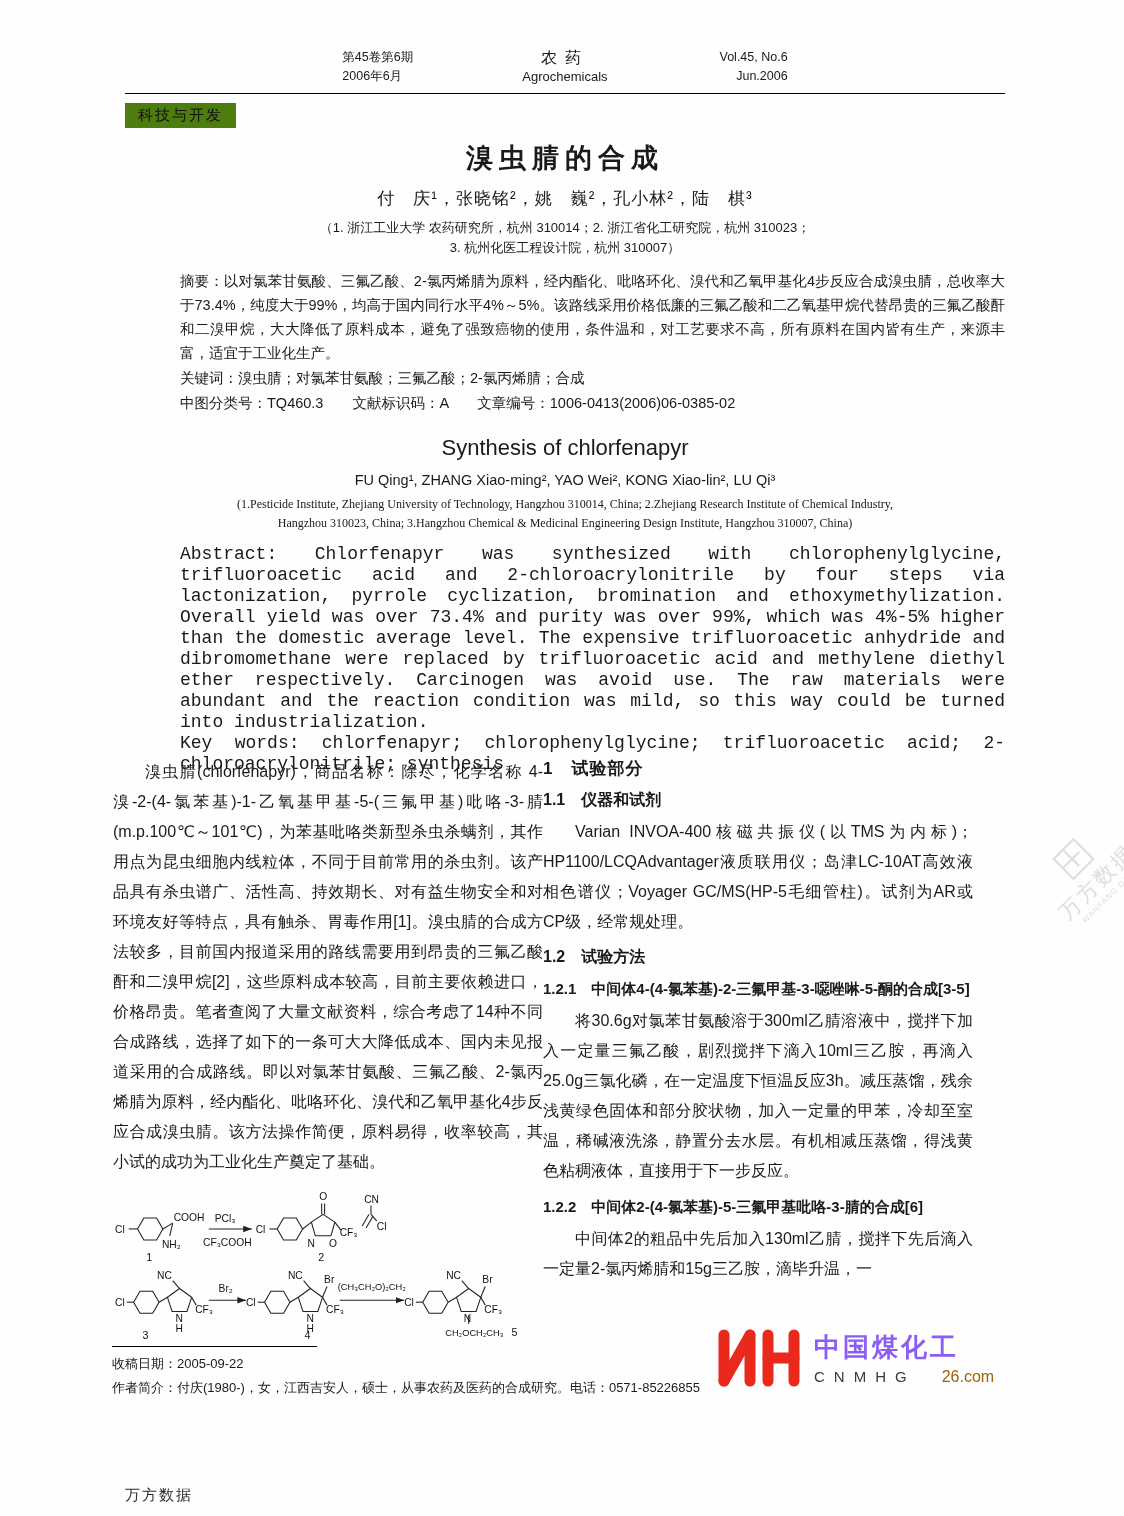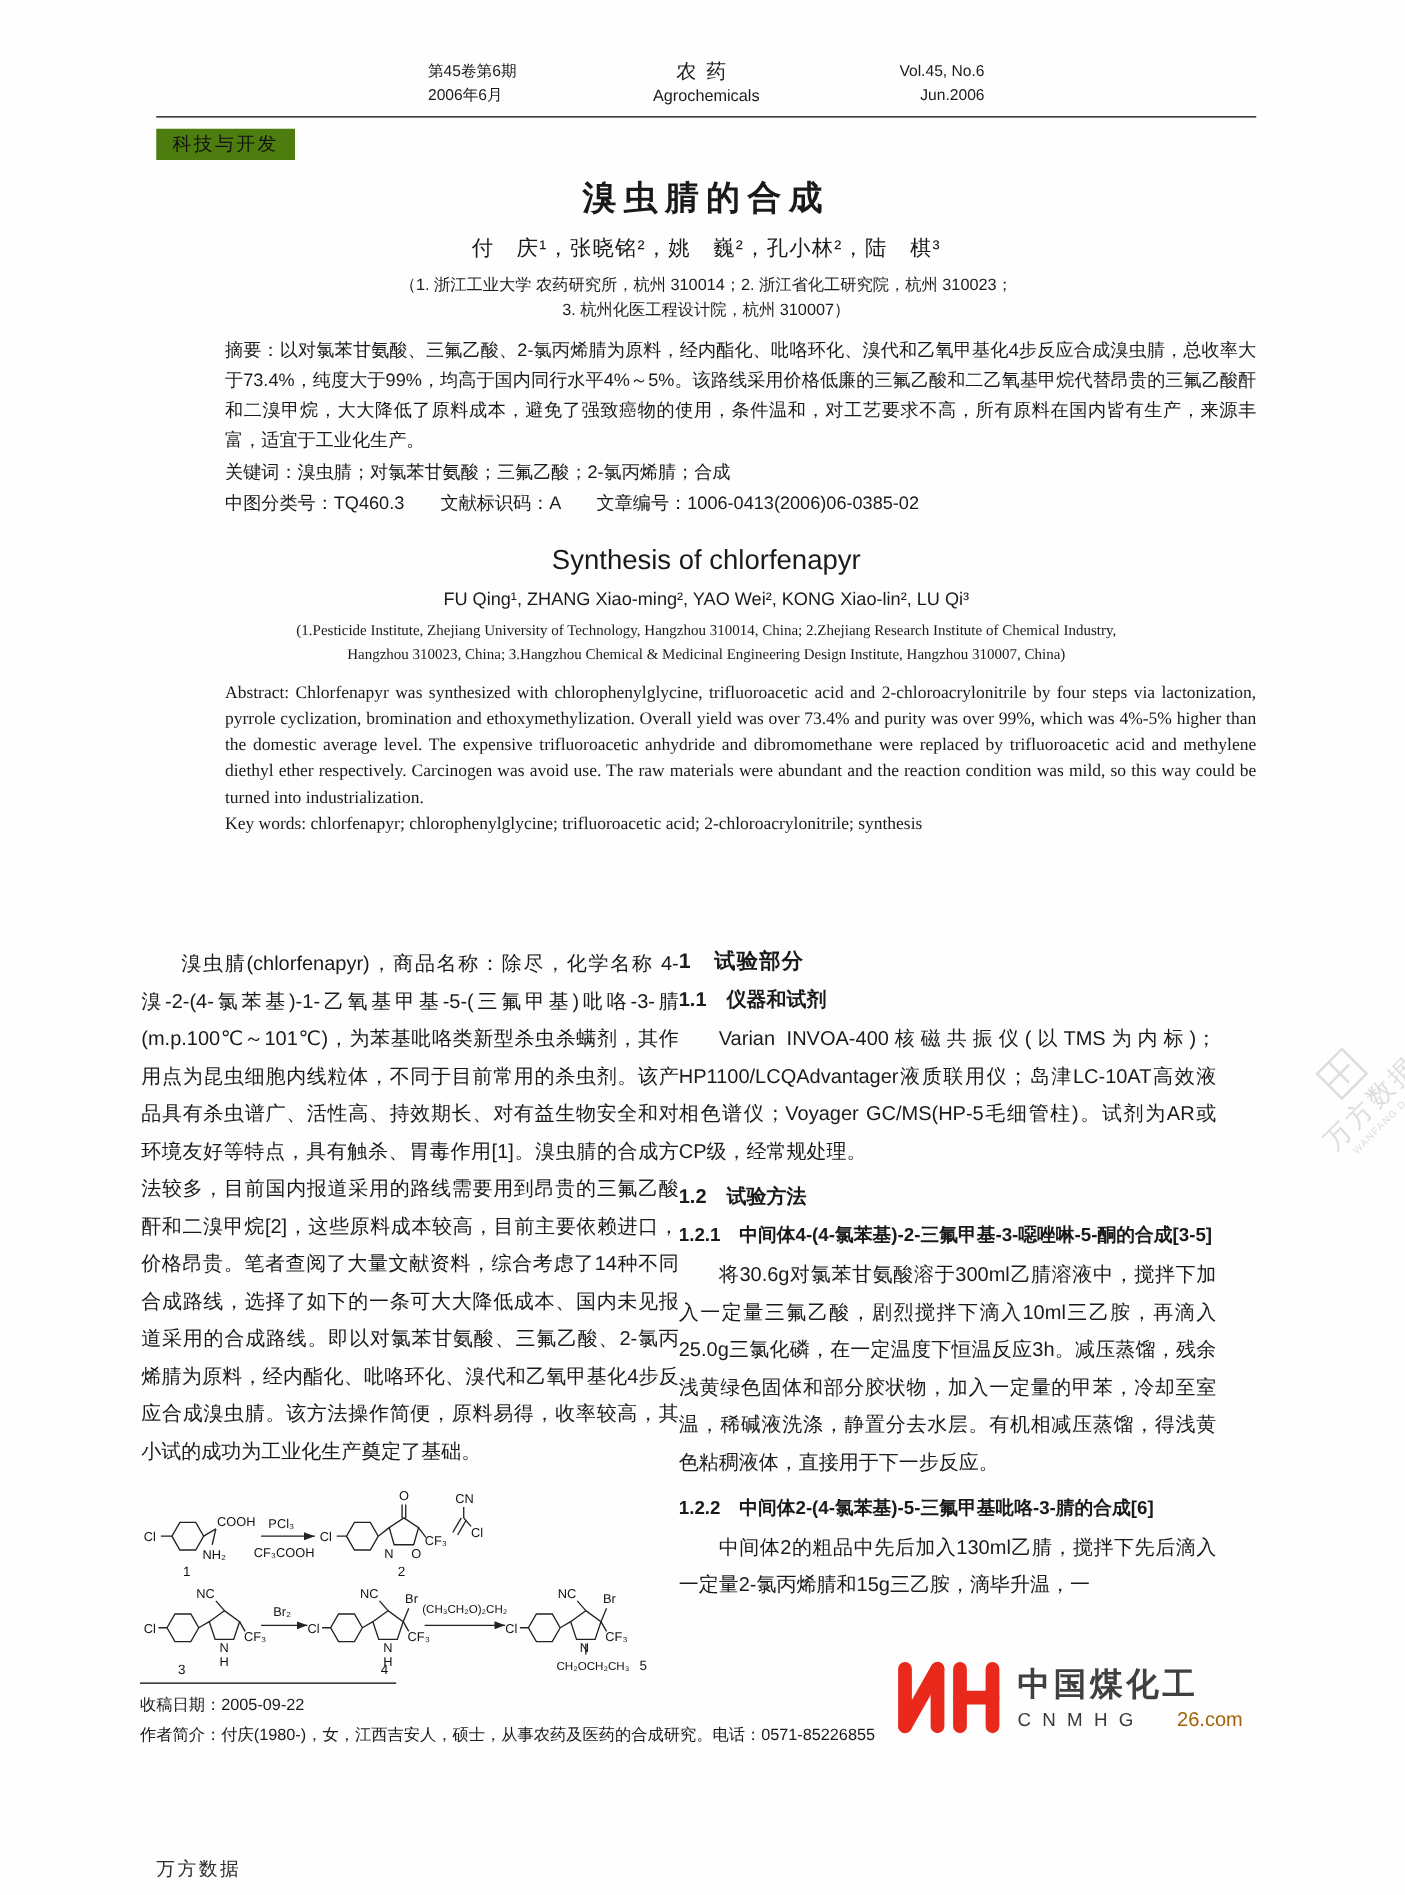--- a/index.html
+++ b/index.html
@@ -22,37 +22,37 @@
   .affil + .affil{margin-top:0}
   .abs-block{margin-top:11px;padding-left:55px}
   .abs-cn,.kw-cn,.clc{margin:0;font-size:14.5px;line-height:24px;text-align:justify}
   .kw-cn,.clc{margin-top:1px}
   .title-en{margin:20px 0 0;text-align:center;font-size:22px;font-weight:normal}
   .authors-en{margin-top:11px;text-align:center;font-size:14.5px}
   .affil-en{margin-top:7px;text-align:center;font-size:12px;line-height:19px;
             font-family:"Liberation Serif","DejaVu Serif",serif}
   .affil-en + .affil-en{margin-top:0}
   .abs-en-block{margin-top:11px;padding-left:55px}
-  .abs-en{margin:0;font-family:Liberation Serif, serif;font-size:14px;
+  .abs-en{margin:0;font-family:Liberation Mono, monospace;font-size:18px;
           line-height:21px;text-align:justify}
   .kw-en{margin-top:0}
   .columns{position:absolute;left:113px;top:757px;width:880px;display:flex;}
   .col{width:430px}
   .body-p{margin:0;font-size:16px;line-height:30px;text-align:justify;text-indent:2em}
   .sec-h1{margin:0 0 8px;font-size:17px;font-weight:bold;letter-spacing:1px}
   .sec-h2{margin:10px 0 6px;font-size:16px;font-weight:bold}
   .sec-h3{margin:8px 0 4px;font-size:15px;font-weight:bold;line-height:26px}
   .scheme{margin-top:8px;display:block}
   .scheme text{fill:#111;stroke:none;font-size:10.5px;font-family:"Liberation Sans",sans-serif}
   .scheme text.small{font-size:9.5px}
   .scheme text.num{font-size:11px}
   .footer{position:absolute;left:112px;top:1346px;width:700px;font-size:13px;line-height:24px}
   .footer-rule{width:205px;border-top:1px solid #000;margin-bottom:5px}
   .logo{position:absolute;left:716px;top:1326px;display:flex;align-items:center;gap:12px}
-  .logo-cn{color:#404040;font-size:26px;font-weight:bold;letter-spacing:3px;line-height:34px}
+  .logo-cn{color:#8b5cf6;font-size:26px;font-weight:bold;letter-spacing:3px;line-height:34px}
   .logo-row{display:flex;align-items:baseline;gap:26px;margin-top:4px}
   .logo-en{color:#3a3a3a;font-size:15px;letter-spacing:9px}
   .logo-site{color:#a16207;font-size:16px}
   .wanfang-bottom{position:absolute;left:125px;top:1486px;font-size:15px;color:#2b2b2b;letter-spacing:2px}
   .watermark{position:absolute;left:1040px;top:838px;transform:rotate(-45deg);
              color:#ddd;text-align:center;user-select:none}
   .wm-box{width:26px;height:26px;border:2px solid #ddd;margin:0 auto 4px;position:relative}
   .wm-box:before{content:"";position:absolute;left:11px;top:0;width:2px;height:22px;background:#ddd}
   .wm-box:after{content:"";position:absolute;top:11px;left:0;height:2px;width:22px;background:#ddd}
   .wm-text{font-size:21px;letter-spacing:3px;white-space:nowrap}

